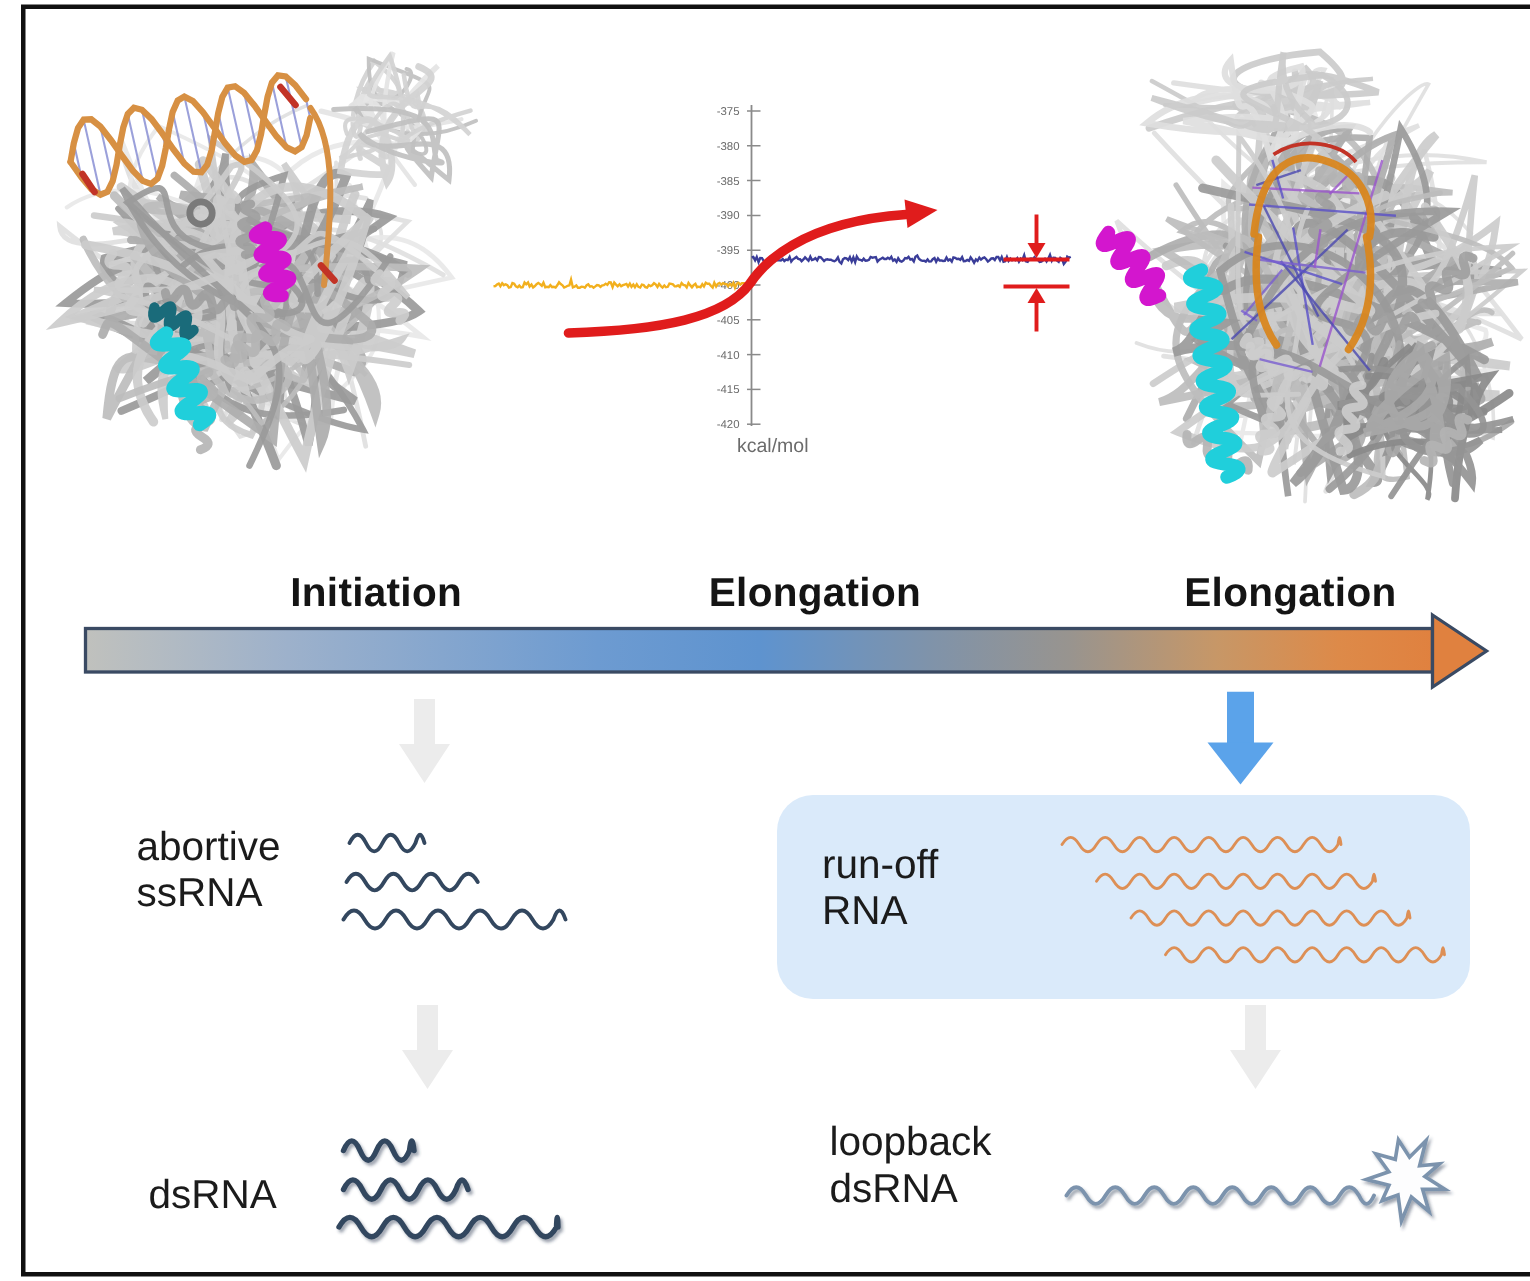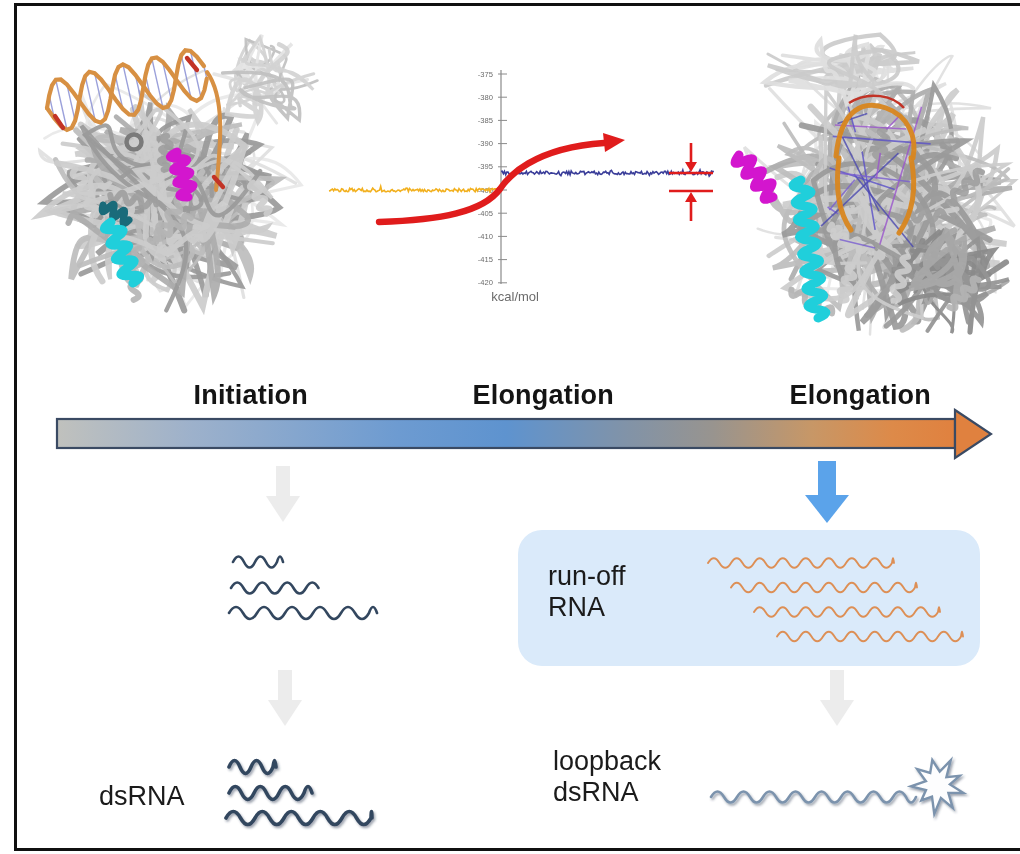--- a/index.html
+++ b/index.html
@@ -302,20 +302,24 @@
     <rect x="13" y="0" width="14" height="31" class="garr" fill="#ececec"></rect>
       <polygon points="3,30 37,30 20,56" class="garr" fill="#ececec"></polygon>
   </svg>
   <svg class="abs" style="left:792px;top:461px" width="48" height="64" viewBox="0 0 48 64">
     <rect x="15" y="0" width="18" height="35" class="barr" fill="#5ba3ea"></rect>
       <polygon points="2,34 46,34 24,62" class="barr" fill="#5ba3ea"></polygon>
   </svg>
 
   <div id="runoff-box" style="background: rgb(218, 234, 250);"></div>
 
+  <div class="product-label" style="left:80px;top:549px">
+    <div>abortive</div>
+    <div>ssRNA</div>
+  </div>
   <div class="product-label" style="left:88px;top:781px">dsRNA</div>
   <div class="product-label" style="left:537px;top:561px">
     <div>run-off</div>
     <div>RNA</div>
   </div>
   <div class="product-label" style="left:542px;top:746px">
     <div>loopback</div>
     <div>dsRNA</div>
   </div>
 

